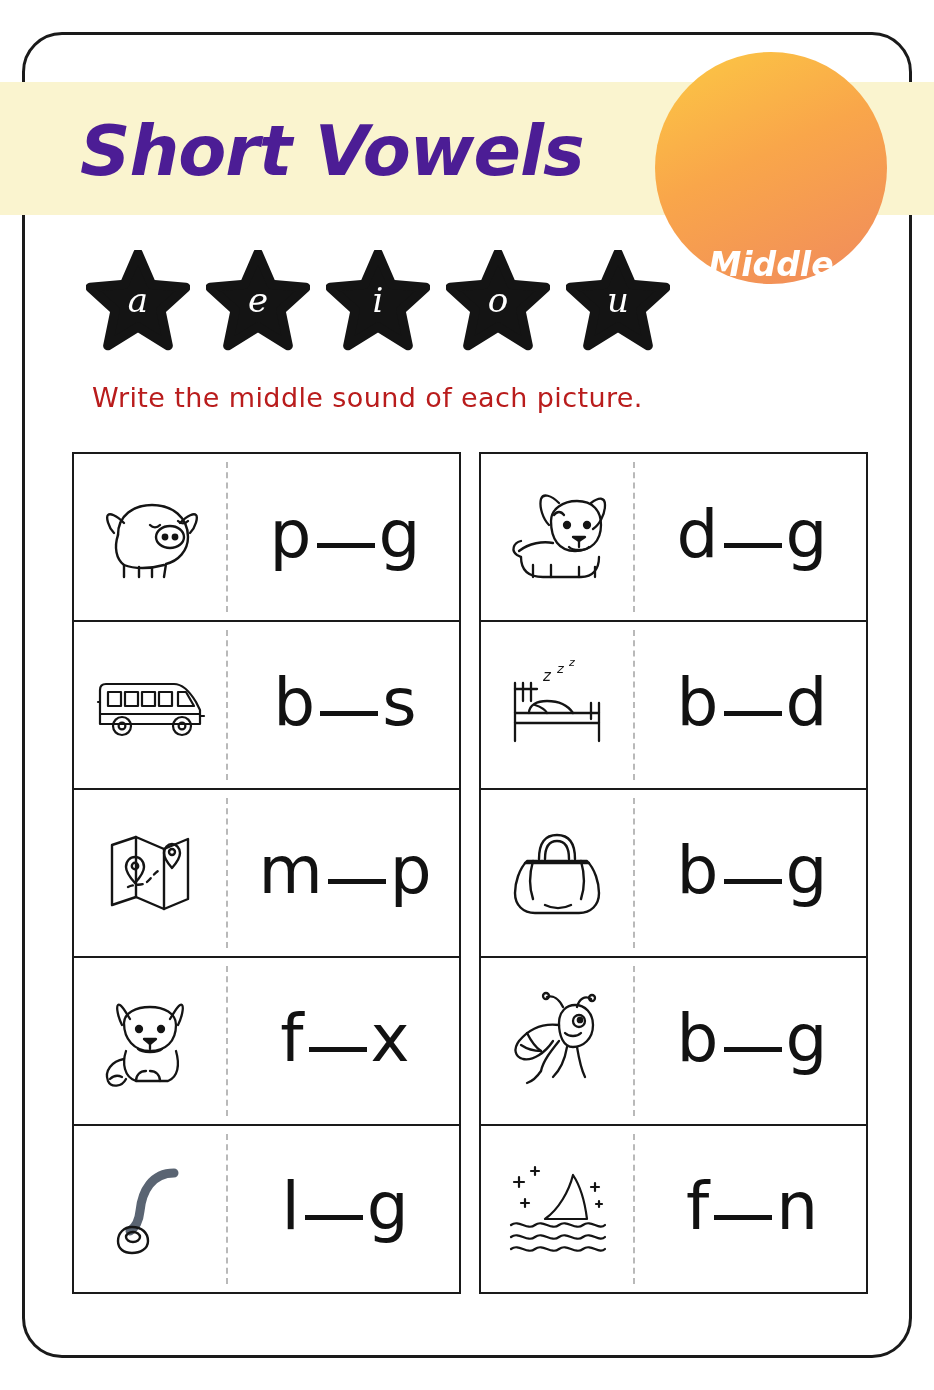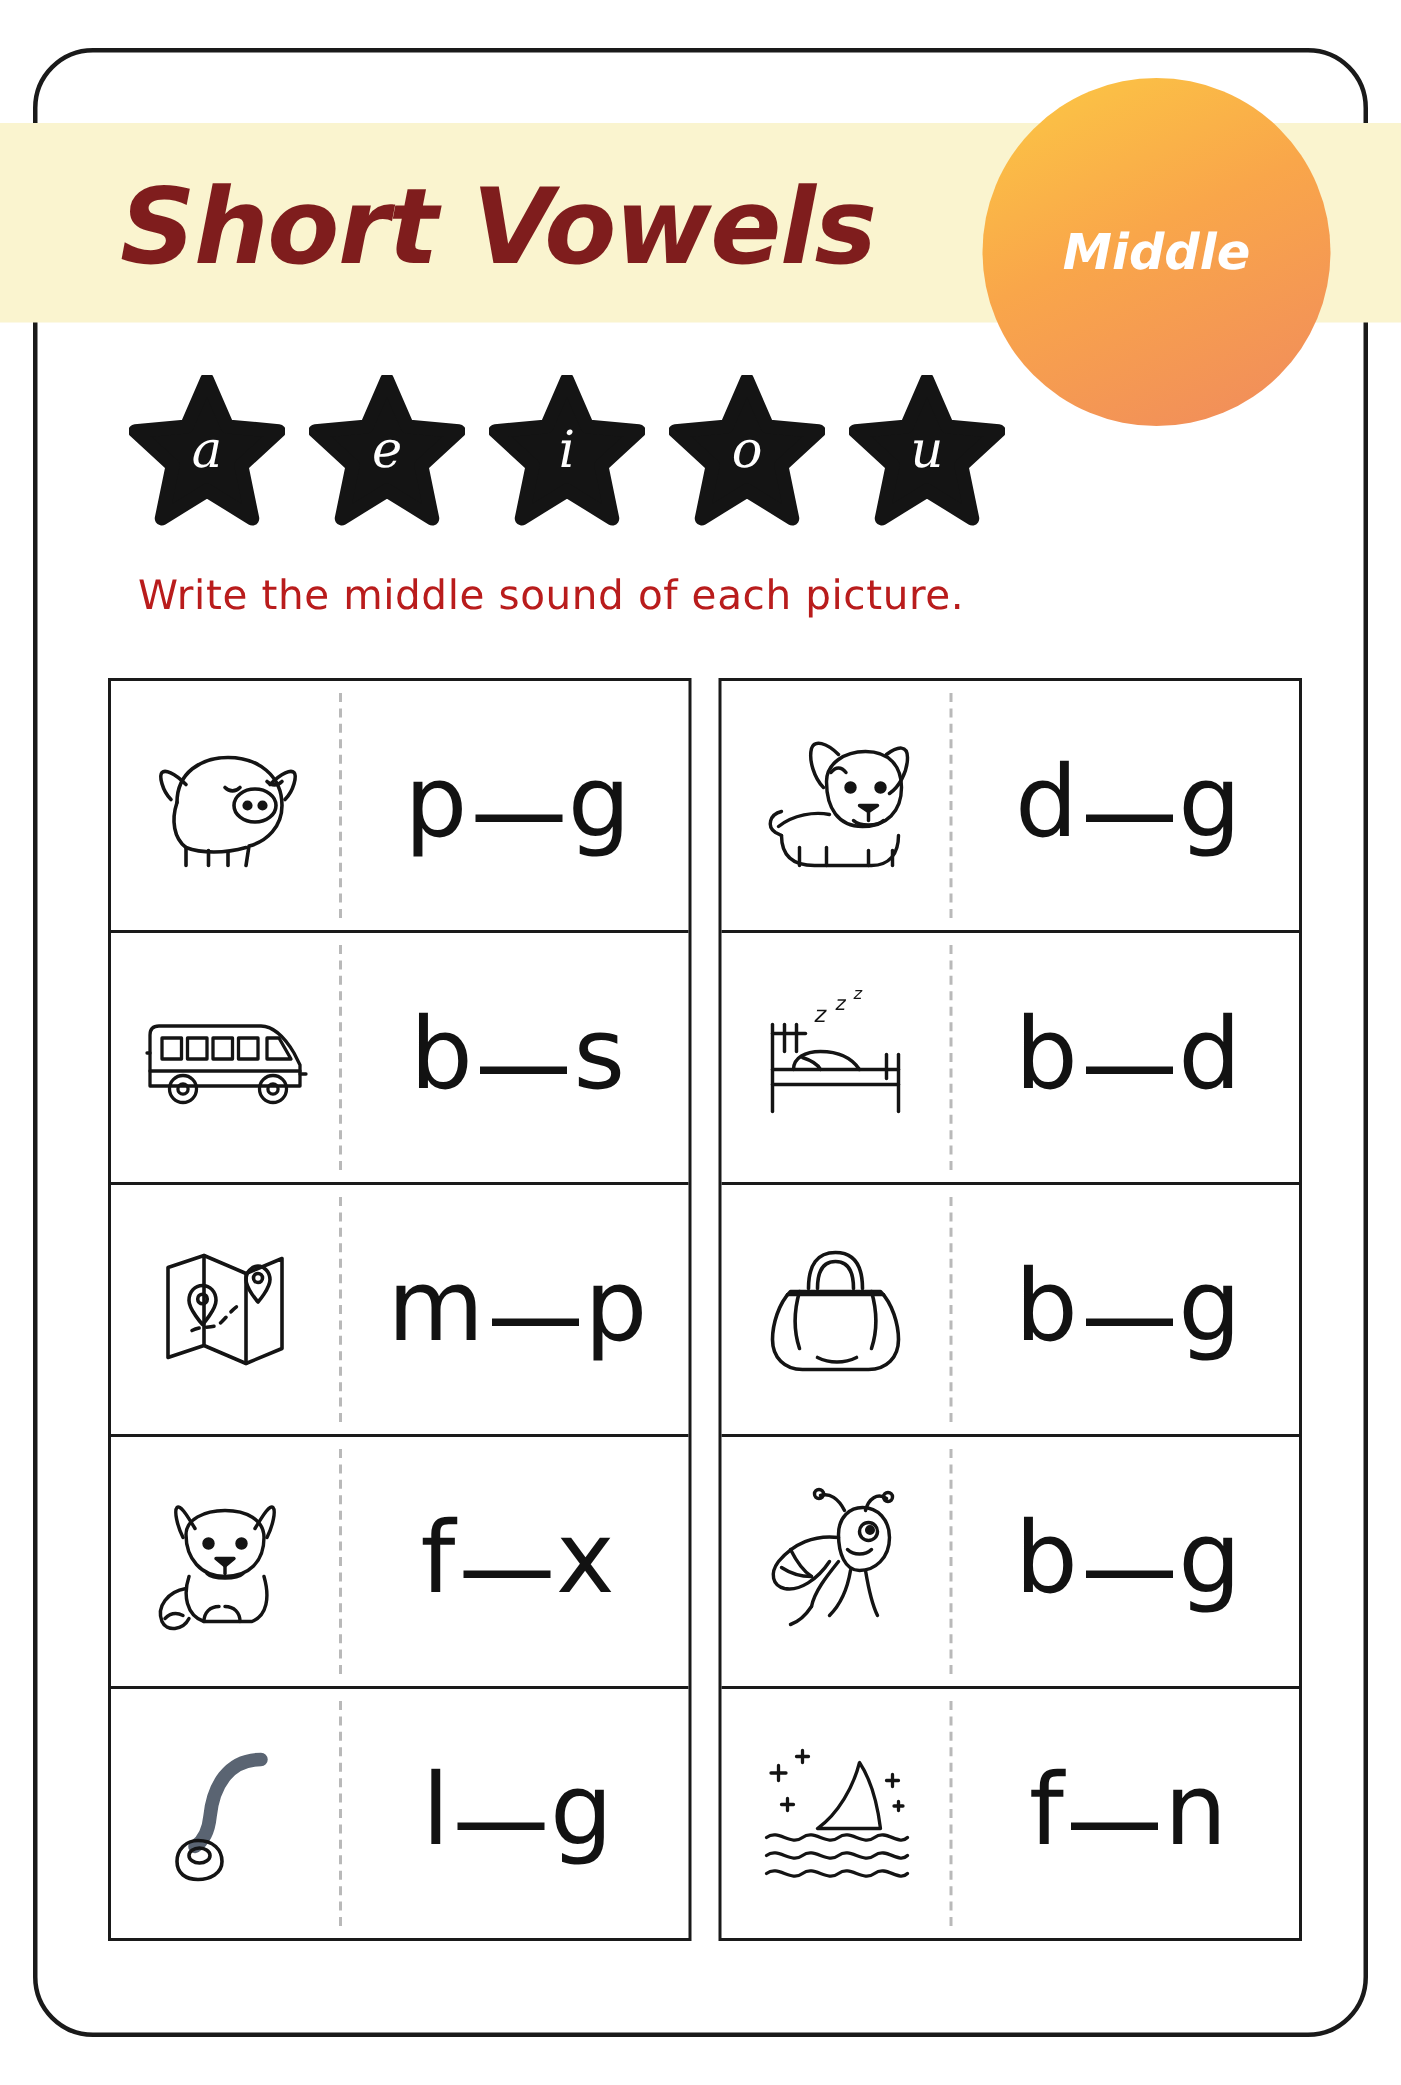--- a/index.html
+++ b/index.html
@@ -50,37 +50,37 @@
     position: absolute;
     left: 80px;
     top: 96px;
     width: 600px;
     height: 110px;
     line-height: 110px;
     font-family: "DejaVu Sans", sans-serif;
     font-weight: bold;
     font-style: italic;
     font-size: 70px;
-    color: #7f1d1d;
+    color: #4c1d95;
     letter-spacing: -1px;
     white-space: nowrap;
   }
 
   .badge {
     position: absolute;
     left: 655px;
     top: 52px;
     width: 232px;
     height: 232px;
     border-radius: 50%;
     background: linear-gradient(155deg, #fcc944 0%, #f9a64a 45%, #f08a5d 100%);
     display: flex;
     flex-direction: column;
     align-items: center;
-    justify-content: center;
+    justify-content: flex-end;
     color: #ffffff;
     font-weight: bold;
     font-style: italic;
     font-size: 33px;
     line-height: 38px;
     text-align: center;
   }
 
   
   .stars {

